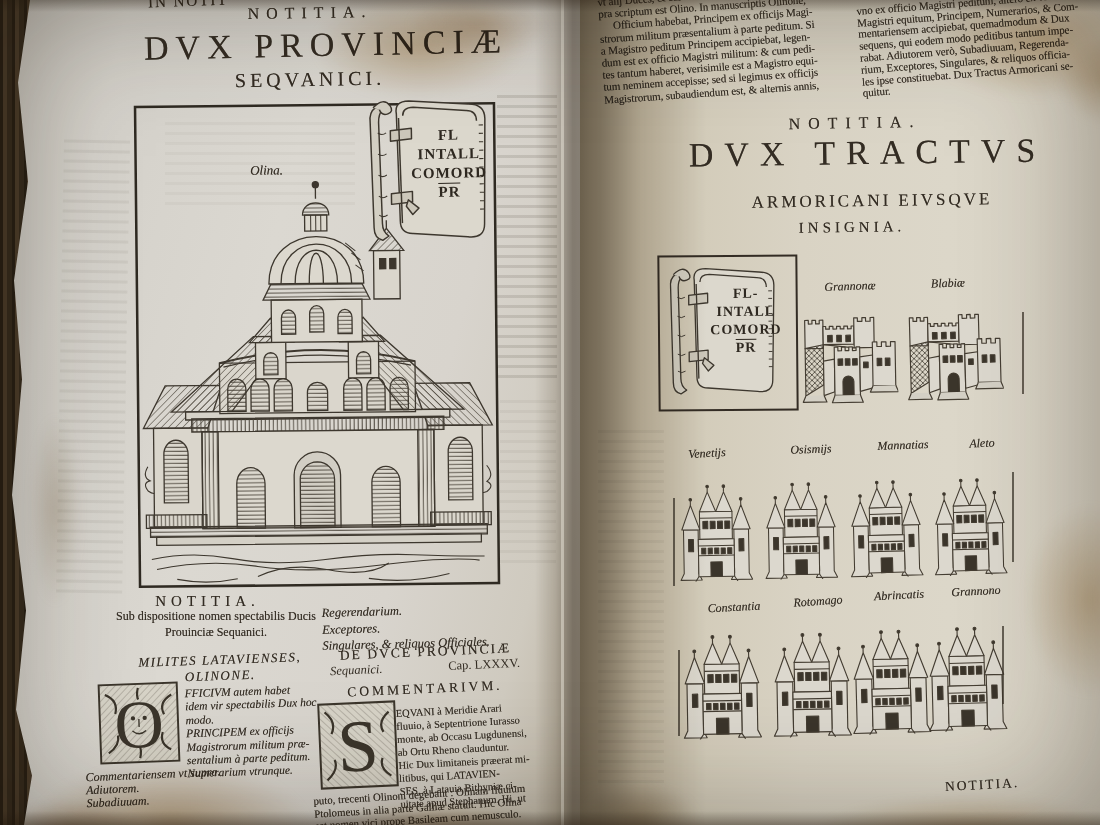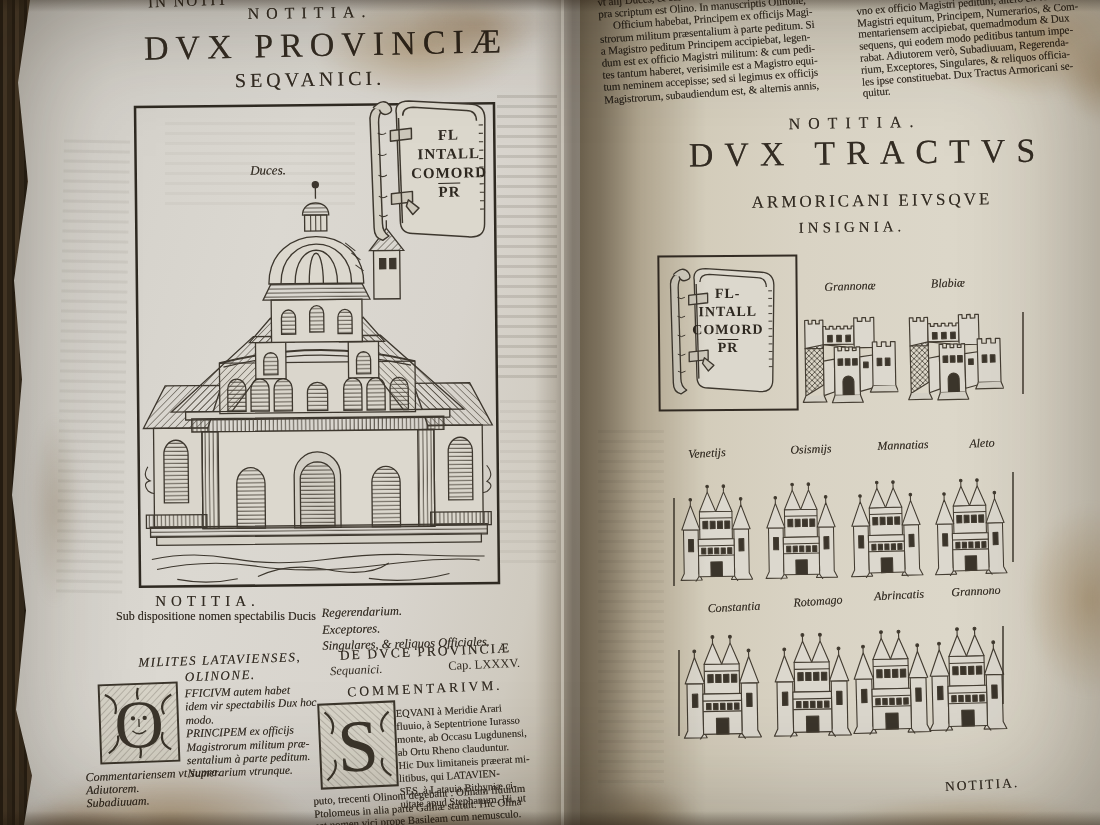--- a/index.html
+++ b/index.html
@@ -223,38 +223,39 @@
         <rect x="244" y="156" width="6" height="10" fill="#3d372e"></rect>
         <rect x="254" y="156" width="6" height="10" fill="#3d372e"></rect>
         <polygon points="234,148 251,126 268,148" fill="url(#pd)"></polygon>
         <line x1="251" y1="126" x2="251" y2="118"></line>
         <rect x="14" y="420" width="334" height="10" fill="url(#ph)"></rect>
         <rect x="20" y="430" width="322" height="8" fill="#d4d0c6"></rect>
         <rect x="10" y="408" width="60" height="13" fill="url(#pv)"></rect>
         <rect x="292" y="408" width="60" height="13" fill="url(#pv)"></rect>
       </g>
     </svg>
-    <div class="t it" style="left:118px;top:60px;font-size:13px;">Duces.</div>
+    <div class="t it" style="left:118px;top:60px;font-size:13px;">Olina.</div>
   </div>
 
   <div class="abs" style="left:360px;top:90px;width:142px;height:160px;transform:rotate(-1deg);">
     <svg viewBox="0 0 132 152" style="width:100%;height:100%;display:block;">
         <use href="#sym-codex"></use>
       </svg>
     <div class="codex-text" style="left:46px;top:36px;width:86px;font-size:15px;line-height:19px;">
         <div class="tl">FL</div>
         <div class="tl">INTALL</div>
         <div class="tl">COMORD</div>
         <div class="tl">PR</div>
       </div>
   </div>
 
   <div class="t ctr" style="left:120px;top:593px;width:175px;font-size:15px;letter-spacing:5px;">NOTITIA.</div>
   <div class="t ctr" style="left:92px;top:609px;width:248px;font-size:12px;line-height:15.5px;">
       <div class="tl">Sub dispositione nomen spectabilis Ducis</div>
+      <div class="tl">Prouinciæ Sequanici.</div>
     </div>
   <div class="t it" style="left:322px;top:602px;width:220px;font-size:12.5px;line-height:16.5px;transform:rotate(-1.5deg);">
       <div class="tl">Regerendarium.</div>
       <div class="tl">Exceptores.</div>
       <div class="tl">Singulares, &amp; reliquos Officiales.</div>
     </div>
 
   <div class="t it ctr" style="left:110px;top:652px;width:220px;font-size:13px;letter-spacing:1.5px;line-height:16px;transform:rotate(-2deg);">
       <div class="tl">MILITES LATAVIENSES,</div>
       <div class="tl">OLINONE.</div>
@@ -342,21 +343,21 @@
 
   <div class="t ctr" style="left:745px;top:114px;width:220px;font-size:16px;letter-spacing:8px;transform:rotate(-1deg);">NOTITIA.</div>
   <div class="t ctr" style="left:665px;top:134px;width:405px;font-size:34px;letter-spacing:11px;transform:rotate(-.8deg);">DVX TRACTVS</div>
   <div class="t ctr" style="left:722px;top:191px;width:300px;font-size:17px;letter-spacing:3px;transform:rotate(-.8deg);">ARMORICANI EIVSQVE</div>
   <div class="t ctr" style="left:762px;top:219px;width:180px;font-size:15px;letter-spacing:4px;transform:rotate(-.8deg);">INSIGNIA.</div>
 
   <div class="abs" style="left:658px;top:255px;width:136px;height:152px;border:2.5px solid #332c24;transform:rotate(-.5deg);">
     <svg viewBox="0 0 132 152" style="width:126px;height:144px;display:block;margin:2px;">
         <use href="#sym-codex"></use>
       </svg>
-    <div class="codex-text" style="left:25px;top:28px;width:86px;font-size:14px;line-height:18px;">
+    <div class="codex-text" style="left:43px;top:28px;width:86px;font-size:14px;line-height:18px;">
         <div class="tl">FL-</div>
         <div class="tl">INTALL</div>
         <div class="tl">COMORD</div>
         <div class="tl">PR</div>
       </div>
   </div>
 
   <div class="t lbl" style="left:805px;top:279px;width:90px;transform:rotate(-2deg);">Grannonæ</div>
   <div class="t lbl" style="left:908px;top:276px;width:80px;transform:rotate(-2deg);">Blabiæ</div>
   <svg class="abs" viewBox="0 0 110 112" style="left:798px;top:306px;width:100px;height:102px;transform:rotate(-1deg);">

